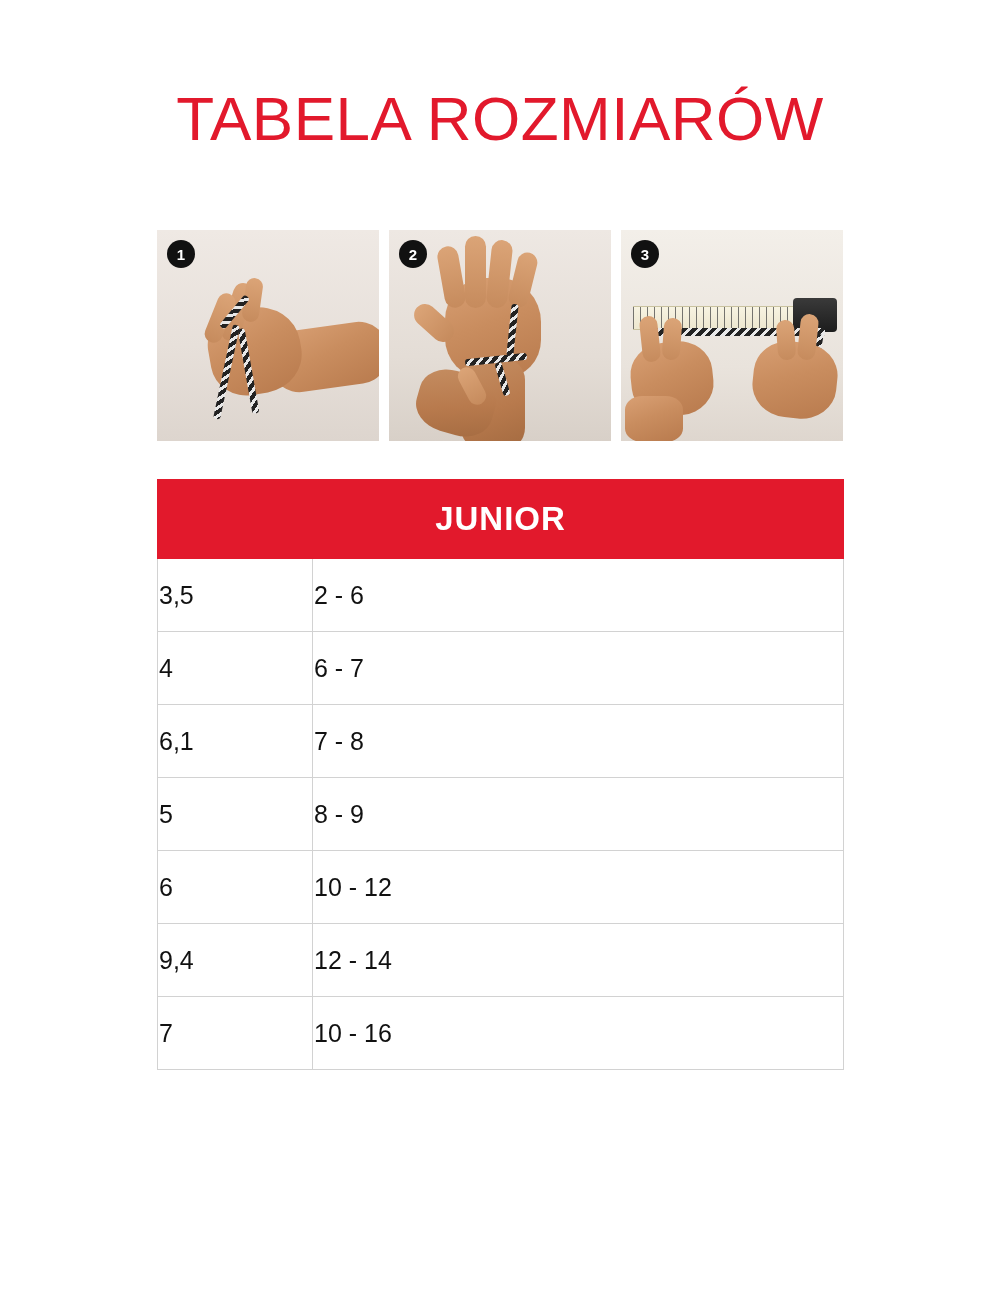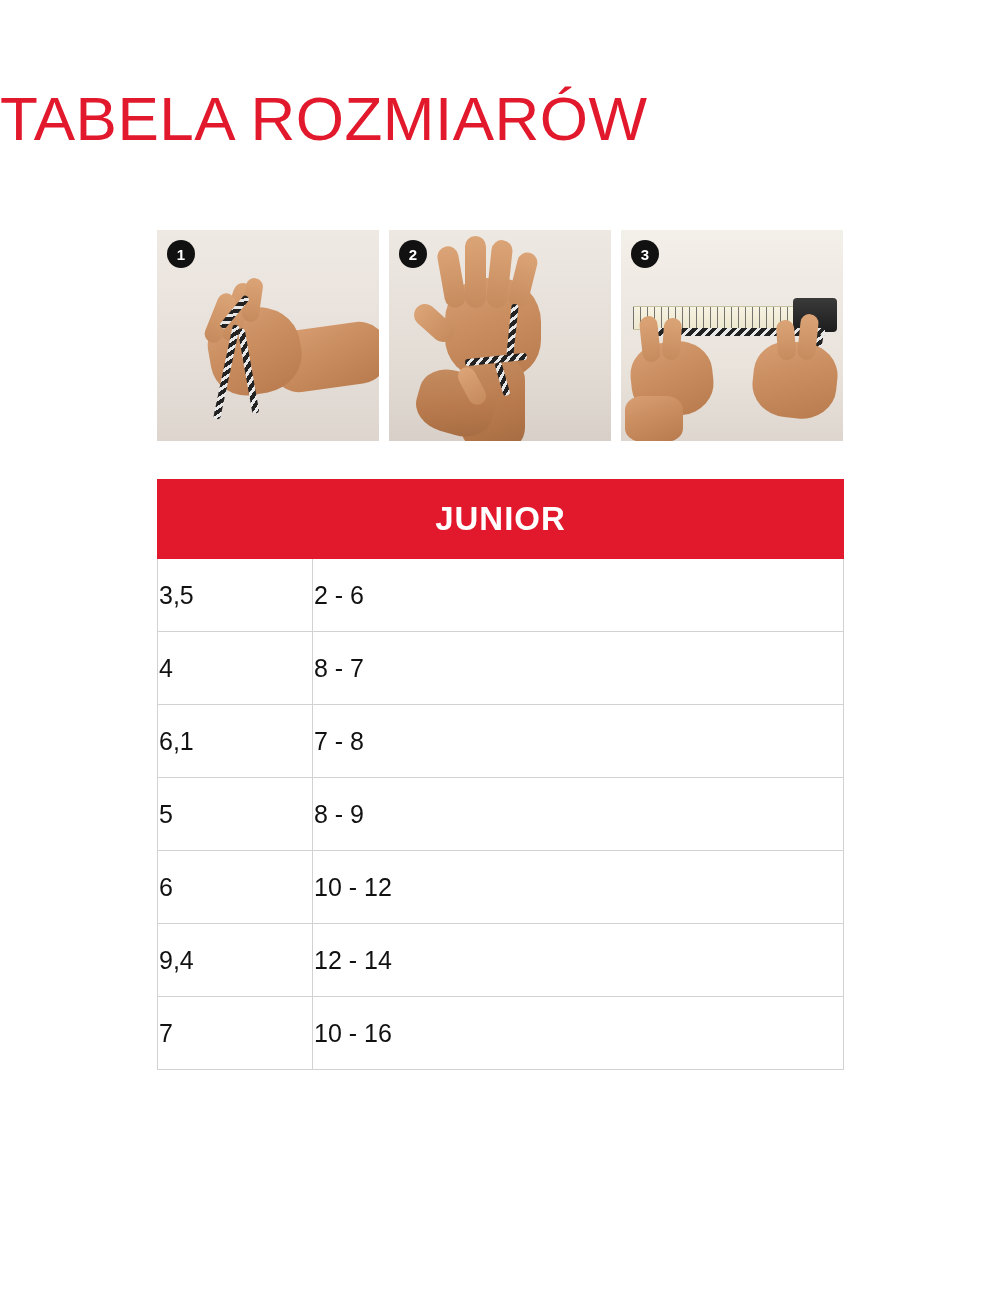--- a/index.html
+++ b/index.html
@@ -21,20 +21,21 @@
     height: 1300px;
     position: relative;
   }
 
   
   .title {
     position: absolute;
     top: 88px;
     left: 0;
     width: 1000px;
+    text-align: center;
     font-size: 62px;
     line-height: 1;
     letter-spacing: 0.5px;
     font-weight: 400;
     color: #e2192c;
   }
 
   
   .steps {
     position: absolute;
@@ -257,21 +258,21 @@
           <td class="banner-cell" colspan="2">JUNIOR</td>
         </tr>
       </thead>
       <tbody class="rows">
         <tr>
           <td>3,5</td>
           <td>2 - 6</td>
         </tr>
         <tr>
           <td>4</td>
-          <td>8 - 7</td>
+          <td>6 - 7</td>
         </tr>
         <tr>
           <td>6,1</td>
           <td>7 - 8</td>
         </tr>
         <tr>
           <td>5</td>
           <td>8 - 9</td>
         </tr>
         <tr>

